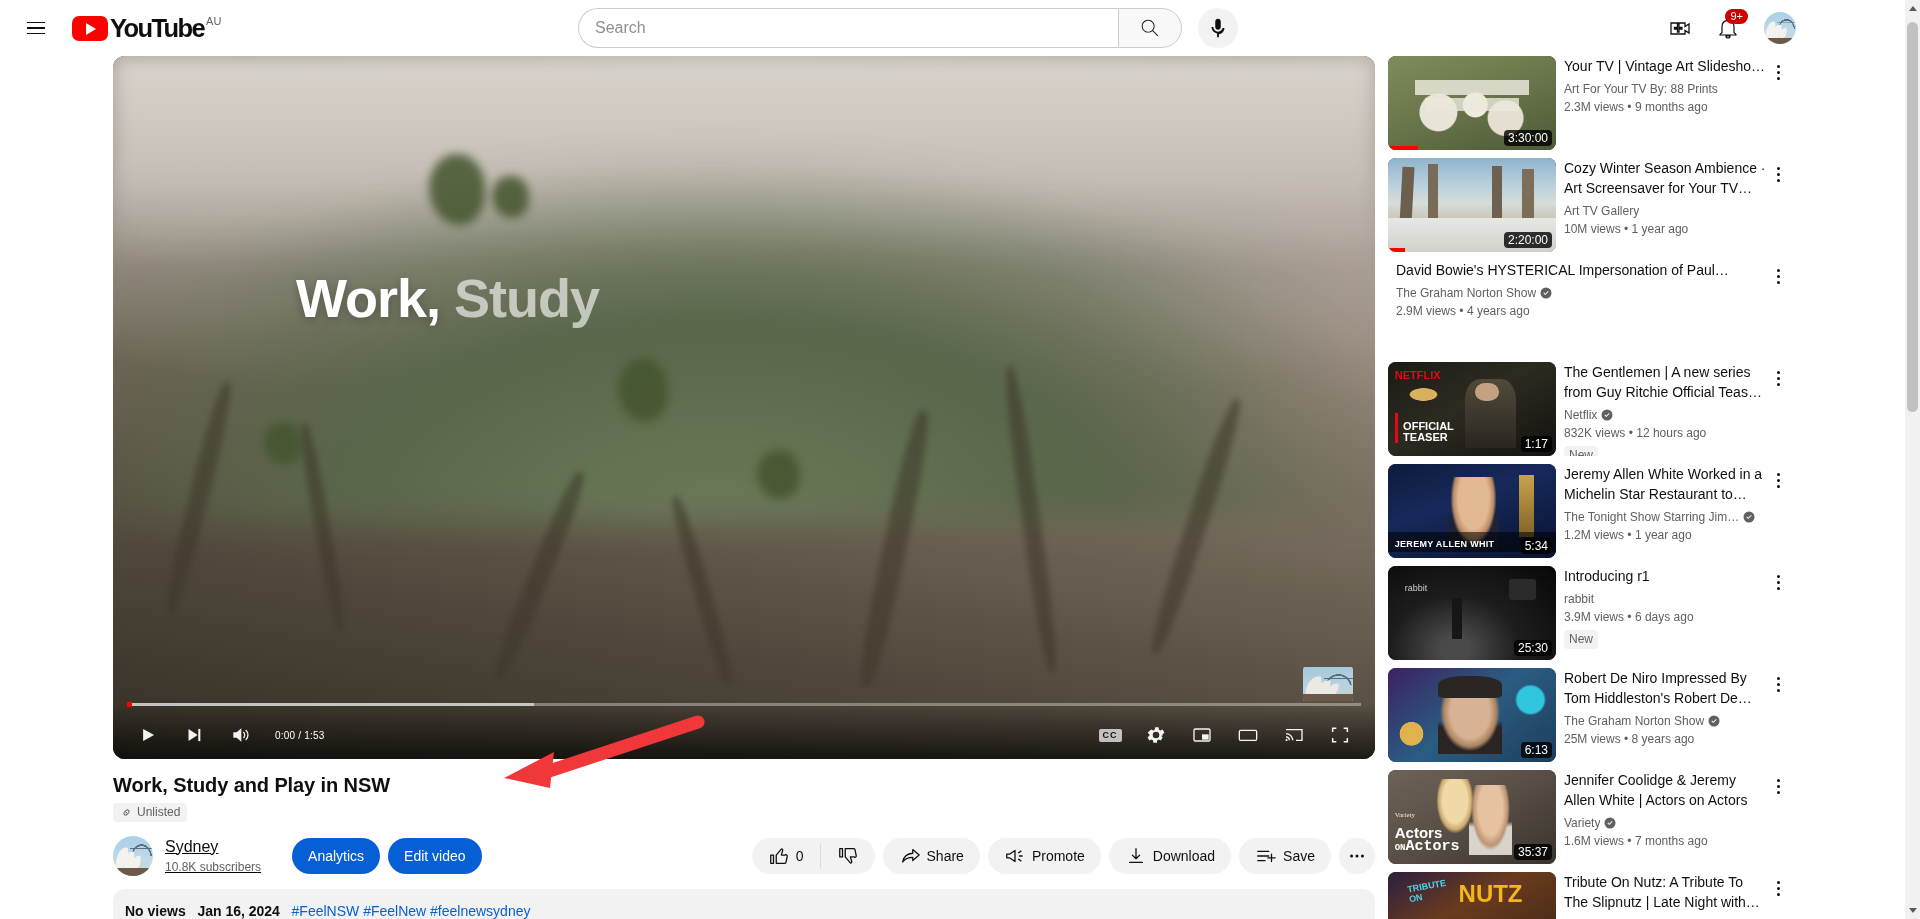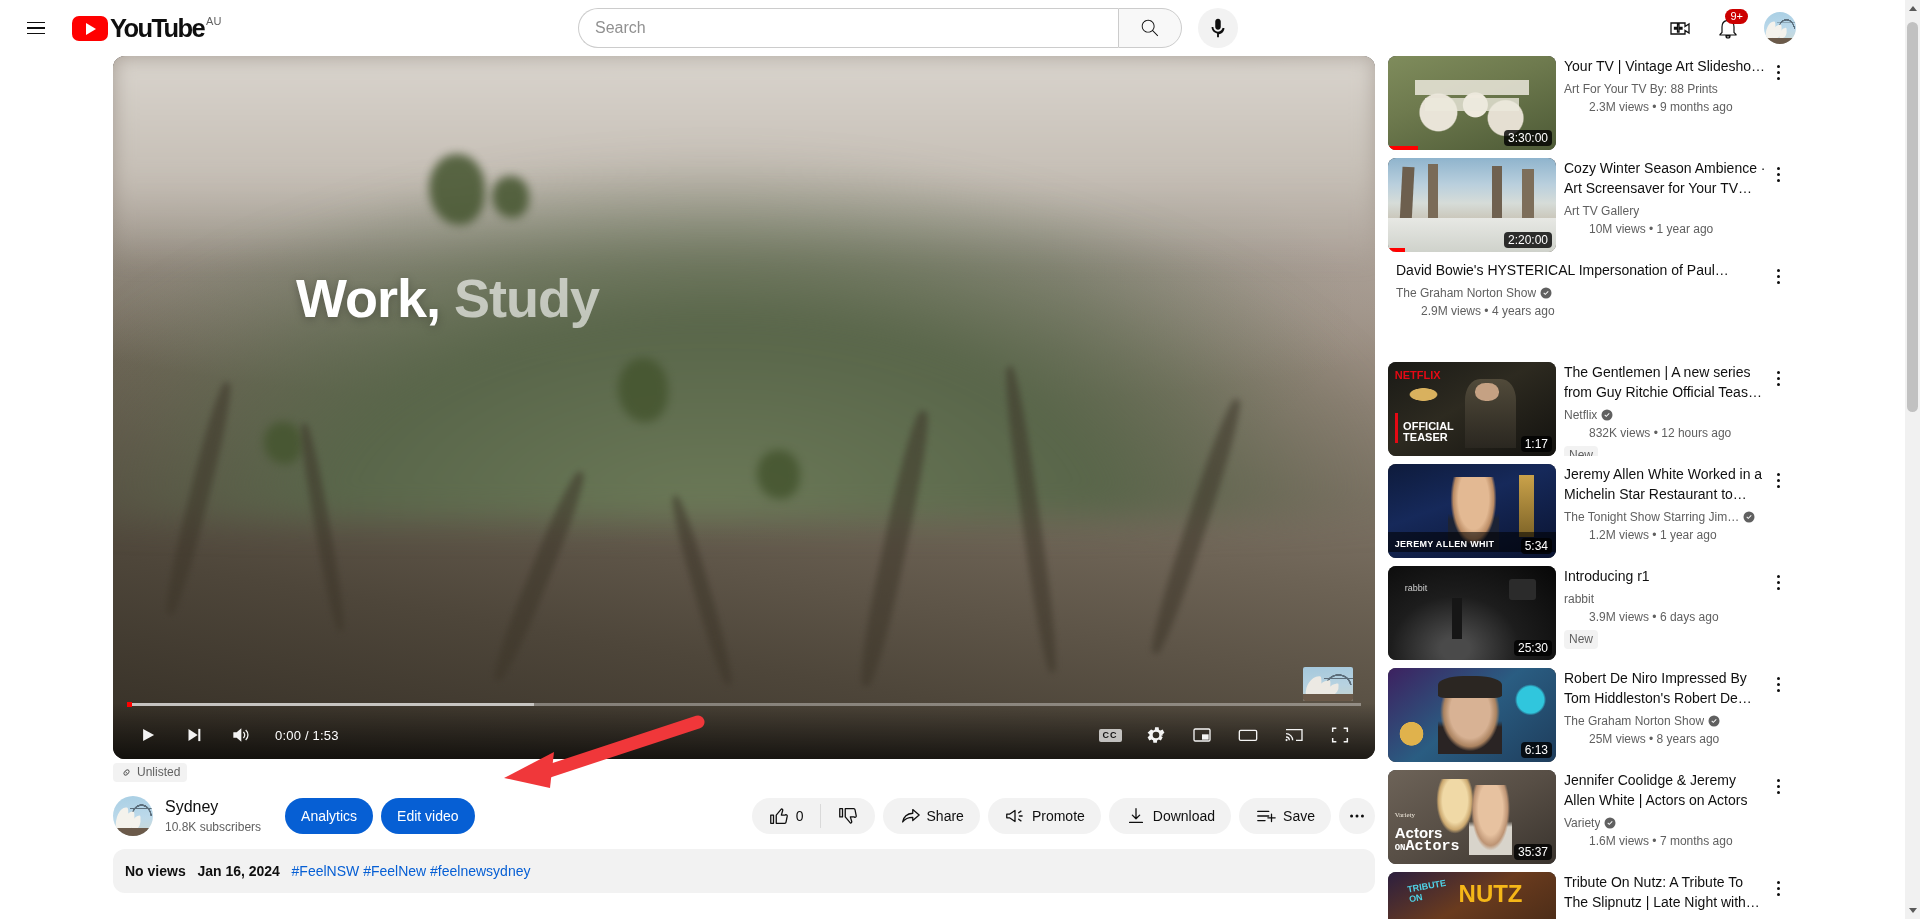--- a/index.html
+++ b/index.html
@@ -209,21 +209,21 @@
     position: absolute; left: 0; right: 0; bottom: 0;
     height: 48px; display: flex; align-items: center;
     padding: 0 12px;
   }
   .ctrl-btn {
     width: 46px; height: 48px;
     display: flex; align-items: center; justify-content: center;
     cursor: pointer; opacity: .95;
   }
   .time-display {
-    color: #fff; font-size: 13px; margin-left: 12px;
+    color: #fff; font-size: 10px; margin-left: 12px;
     font-family: "Liberation Sans", sans-serif;
     letter-spacing: .2px; white-space: nowrap;
   }
   .ctrl-spacer { flex: 1; }
   .cc-box {
     padding: 1px 4px; border-radius: 2px;
     background: rgba(255,255,255,.75);
     color: #111; font-size: 9px; font-weight: bold;
     letter-spacing: 1px; line-height: 11px;
   }
@@ -241,21 +241,21 @@
     padding: 2px 7px 3px;
     font-size: 12px; font-weight: 500; color: #606060;
   }
 
   .owner-row {
     display: flex; align-items: center;
     margin-top: 12px; height: 42px;
   }
   .owner-left { display: flex; align-items: center; }
   .ch-avatar { width: 40px; height: 40px; border-radius: 50%; overflow: hidden; cursor: pointer; }
-  .ch-text { margin-left: 12px; margin-right: 24px; }
+  .ch-text { margin-left: 12px; margin-right: 31px; text-decoration: underline; }
   .ch-name { font-size: 16px; font-weight: 500; color: #0f0f0f; line-height: 22px; cursor: pointer; }
   .ch-subs { font-size: 12px; color: #606060; line-height: 18px; }
 
   .btn-blue {
     height: 36px; border-radius: 18px;
     background: #065fd4; color: #fff;
     font-size: 14px; font-weight: 500;
     display: flex; align-items: center; justify-content: center;
     padding: 0 16px; margin-right: 8px; cursor: pointer;
     white-space: nowrap;
@@ -320,21 +320,21 @@
     line-height: 20px; max-height: 40px; overflow: hidden;
     display: -webkit-box; -webkit-line-clamp: 2; -webkit-box-orient: vertical;
   }
   .rel-chan {
     font-size: 12px; color: #606060; line-height: 18px;
     margin-top: 4px; display: flex; align-items: center; gap: 4px;
     overflow: hidden; white-space: nowrap;
   }
   .rel-chan .cname { overflow: hidden; text-overflow: ellipsis; }
   .verified { width: 12px; height: 12px; flex: none; }
-  .rel-stats { font-size: 12px; color: #606060; line-height: 18px; margin-left: 25px; }
+  .rel-stats { font-size: 12px; color: #606060; line-height: 18px; }
   .rel-new {
     display: inline-block; margin-top: 4px;
     background: #f2f2f2; border-radius: 4px;
     padding: 1px 5px 2px; font-size: 12px; color: #606060; line-height: 16px;
   }
   .rel-menu {
     position: absolute; right: 0; top: 4px;
     width: 24px; height: 24px;
     display: flex; flex-direction: column; align-items: center; justify-content: center;
     gap: 3px; cursor: pointer;
@@ -524,20 +524,21 @@
           </div>
           <div class="ctrl-btn">
             <svg width="22" height="22" viewBox="0 0 36 36">
               <path d="M6 13V7h6M30 13V7h-6M6 23v6h6M30 23v6h-6" fill="none" stroke="#fff" stroke-width="2.4"></path>
             </svg>
           </div>
         </div>
       </div>
     </div>
 
+    <div class="video-title">Work, Study and Play in NSW</div>
     <div class="badge-row">
       <span class="unlisted-badge">
         <svg width="13" height="13" viewBox="0 0 24 24">
           <path d="M10.6 13.4a1 1 0 0 1 0-1.4l.7-.7a1 1 0 0 1 1.4 1.4l-.7.7a1 1 0 0 1-1.4 0z" fill="#606060"></path>
           <path d="M7.5 16.5a4 4 0 0 1 0-5.7l2.1-2.1 1.1 1.1-2.1 2.1a2.5 2.5 0 0 0 3.5 3.5l2.1-2.1 1.1 1.1-2.1 2.1a4 4 0 0 1-5.7 0z" fill="#606060"></path>
           <path d="M16.5 7.5a4 4 0 0 1 0 5.7l-2.1 2.1-1.1-1.1 2.1-2.1a2.5 2.5 0 0 0-3.5-3.5L9.8 10.7 8.7 9.6l2.1-2.1a4 4 0 0 1 5.7 0z" fill="#606060"></path>
         </svg>
         <span>Unlisted</span>
       </span>
     </div>

